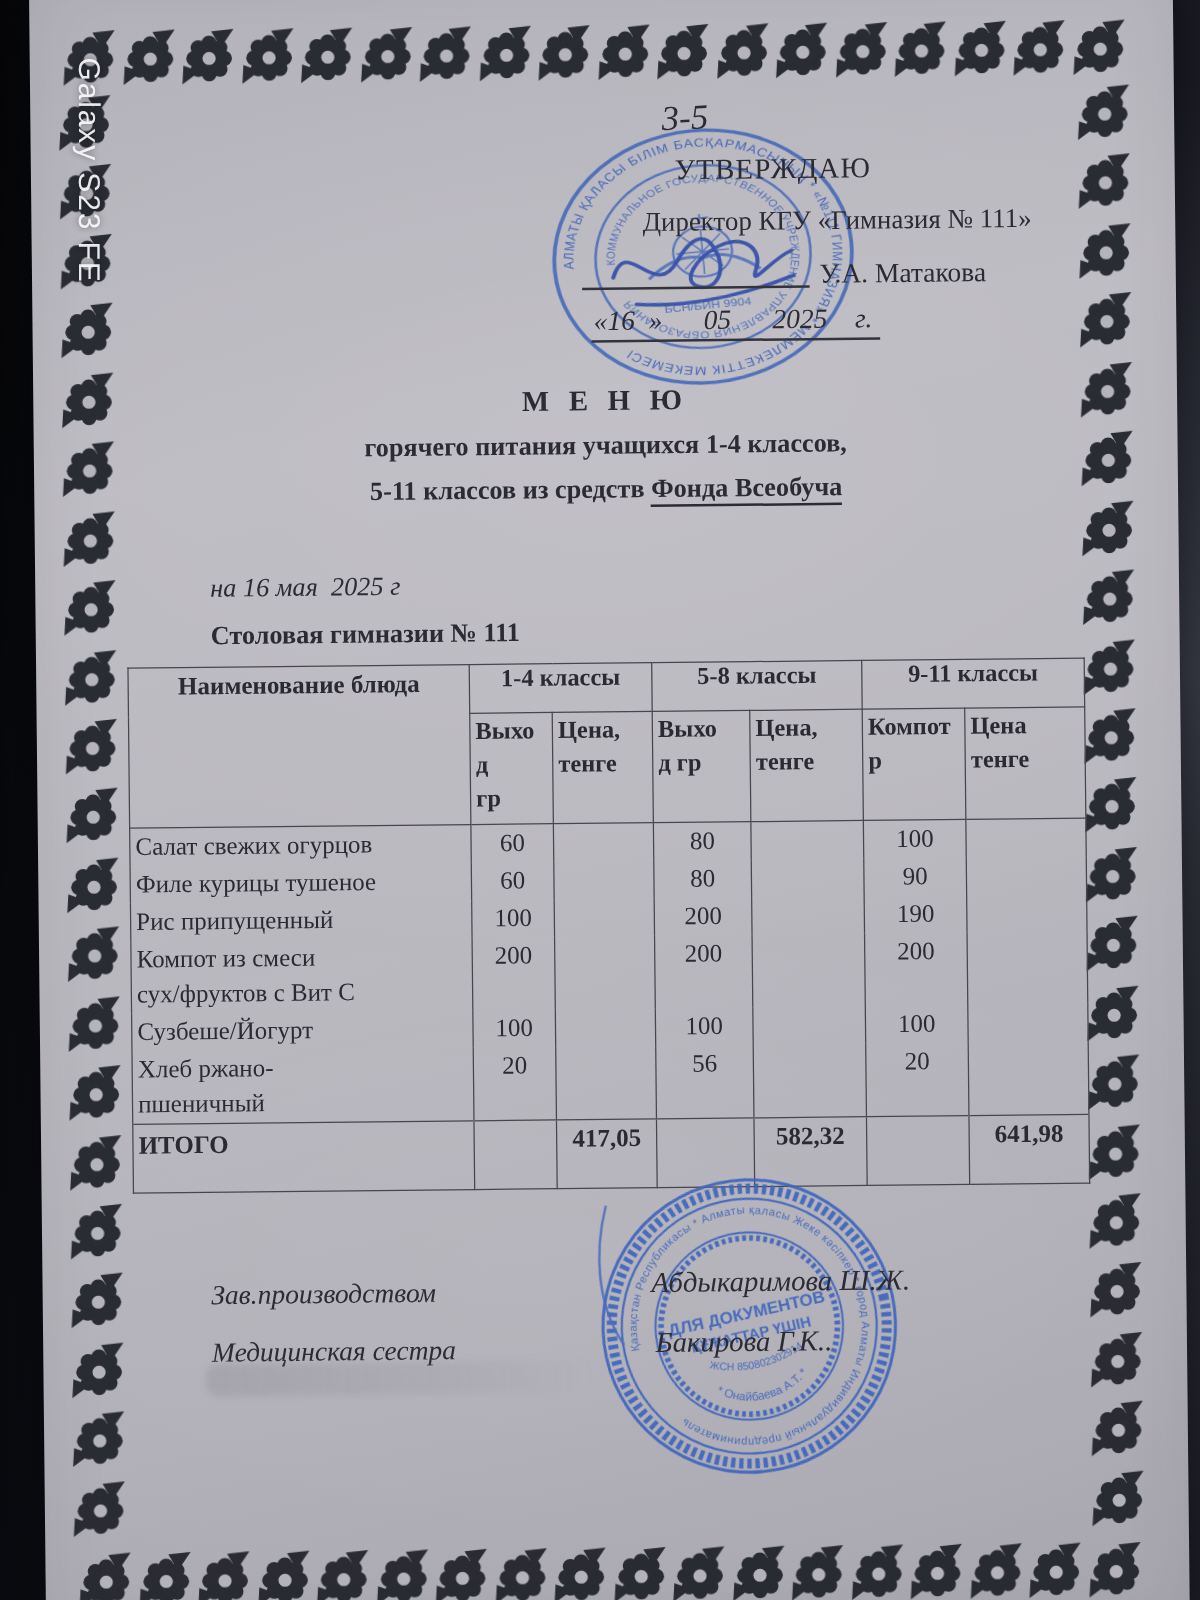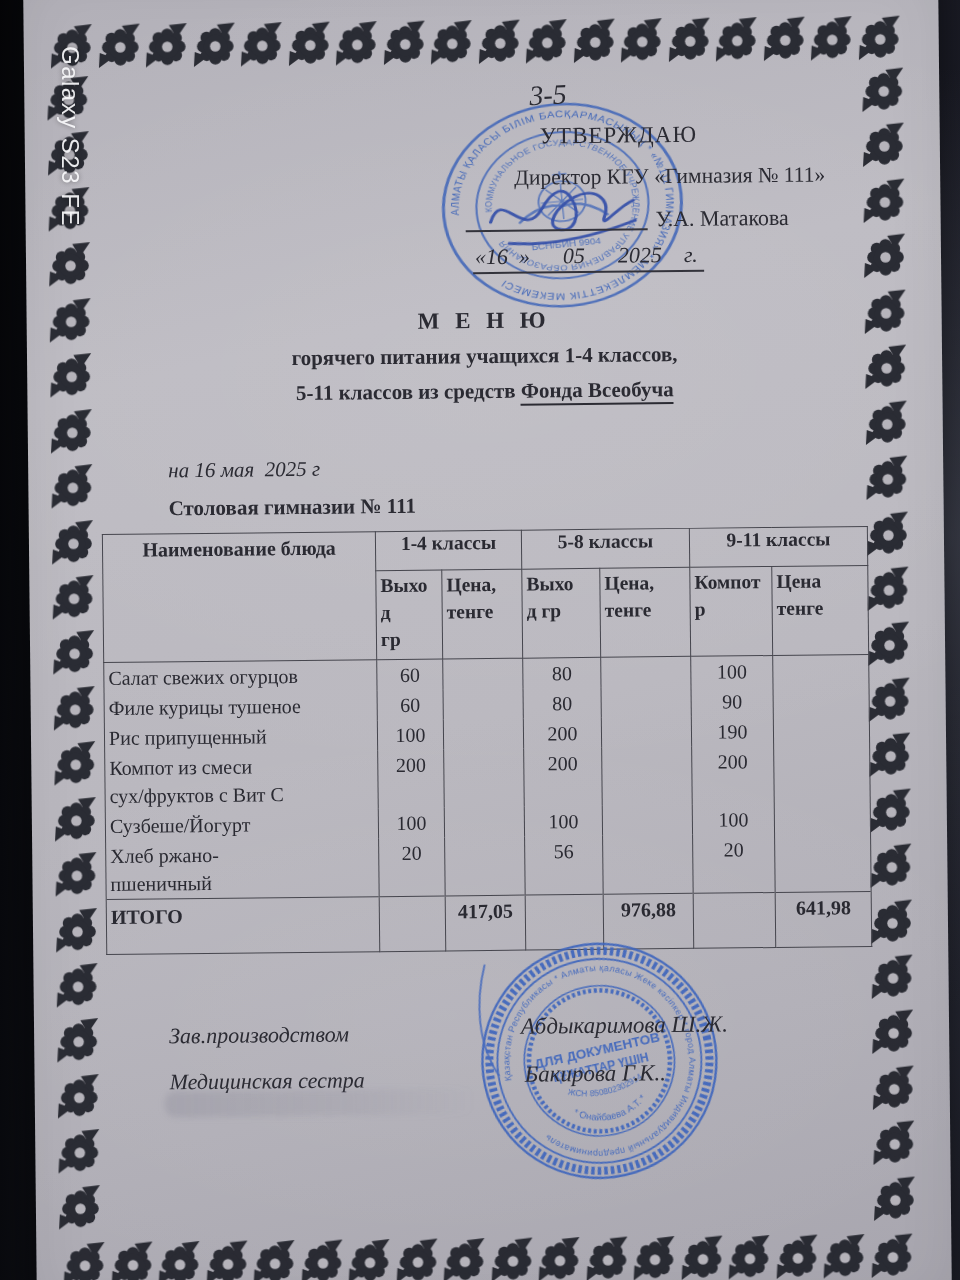--- a/index.html
+++ b/index.html
@@ -477,21 +477,21 @@
           <td class="td-num">56</td>
           <td class="td-num"></td>
           <td class="td-num">20</td>
           <td class="td-num"></td>
         </tr>
         <tr class="tr-total">
           <td class="td-name">ИТОГО</td>
           <td class="td-num"></td>
           <td class="td-num">417,05</td>
           <td class="td-num"></td>
-          <td class="td-num">976,88</td>
+          <td class="td-num">582,32</td>
           <td class="td-num"></td>
           <td class="td-num">641,98</td>
         </tr>
       </tbody>
     </table>
 
     <svg class="stamp stamp-bottom" viewBox="0 0 250 250">
       <defs>
         <path id="s2ring" d="M 35,125 a 90,90 0 1 1 180,0 a 90,90 0 1 1 -180,0" fill="none"></path>
         <path id="s2iin" d="M 80,148 Q 125,170 170,148" fill="none"></path>

